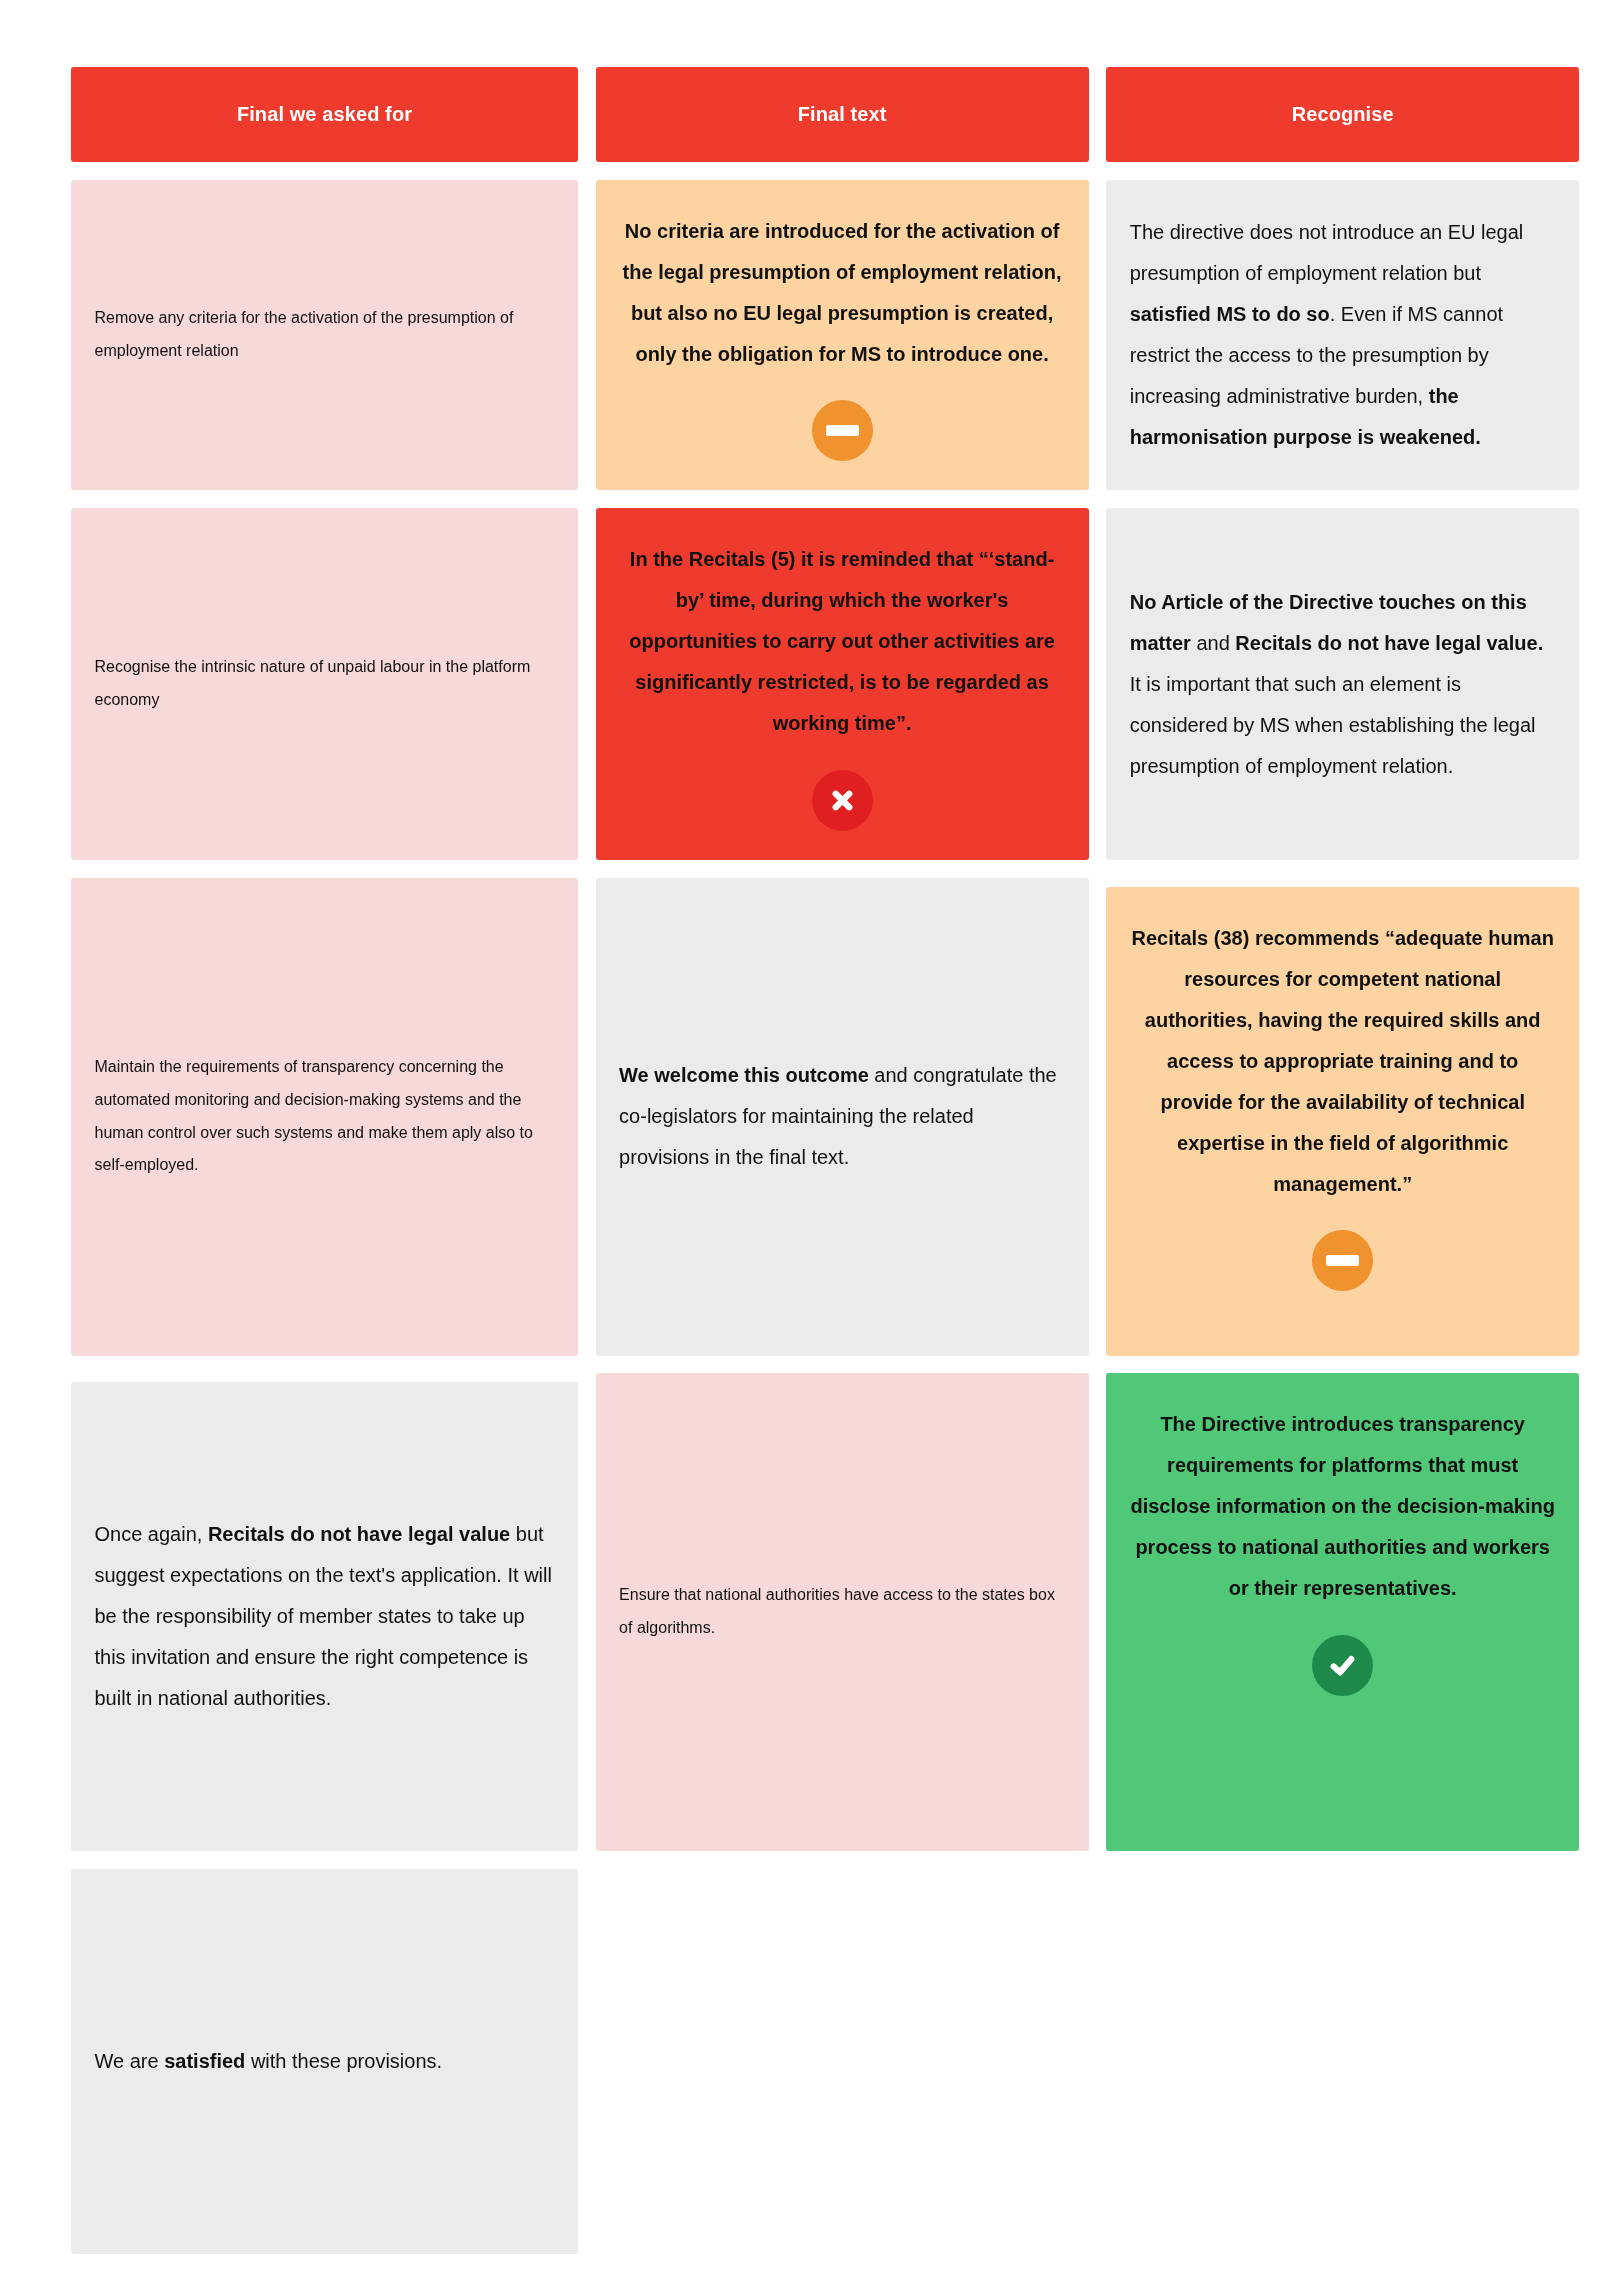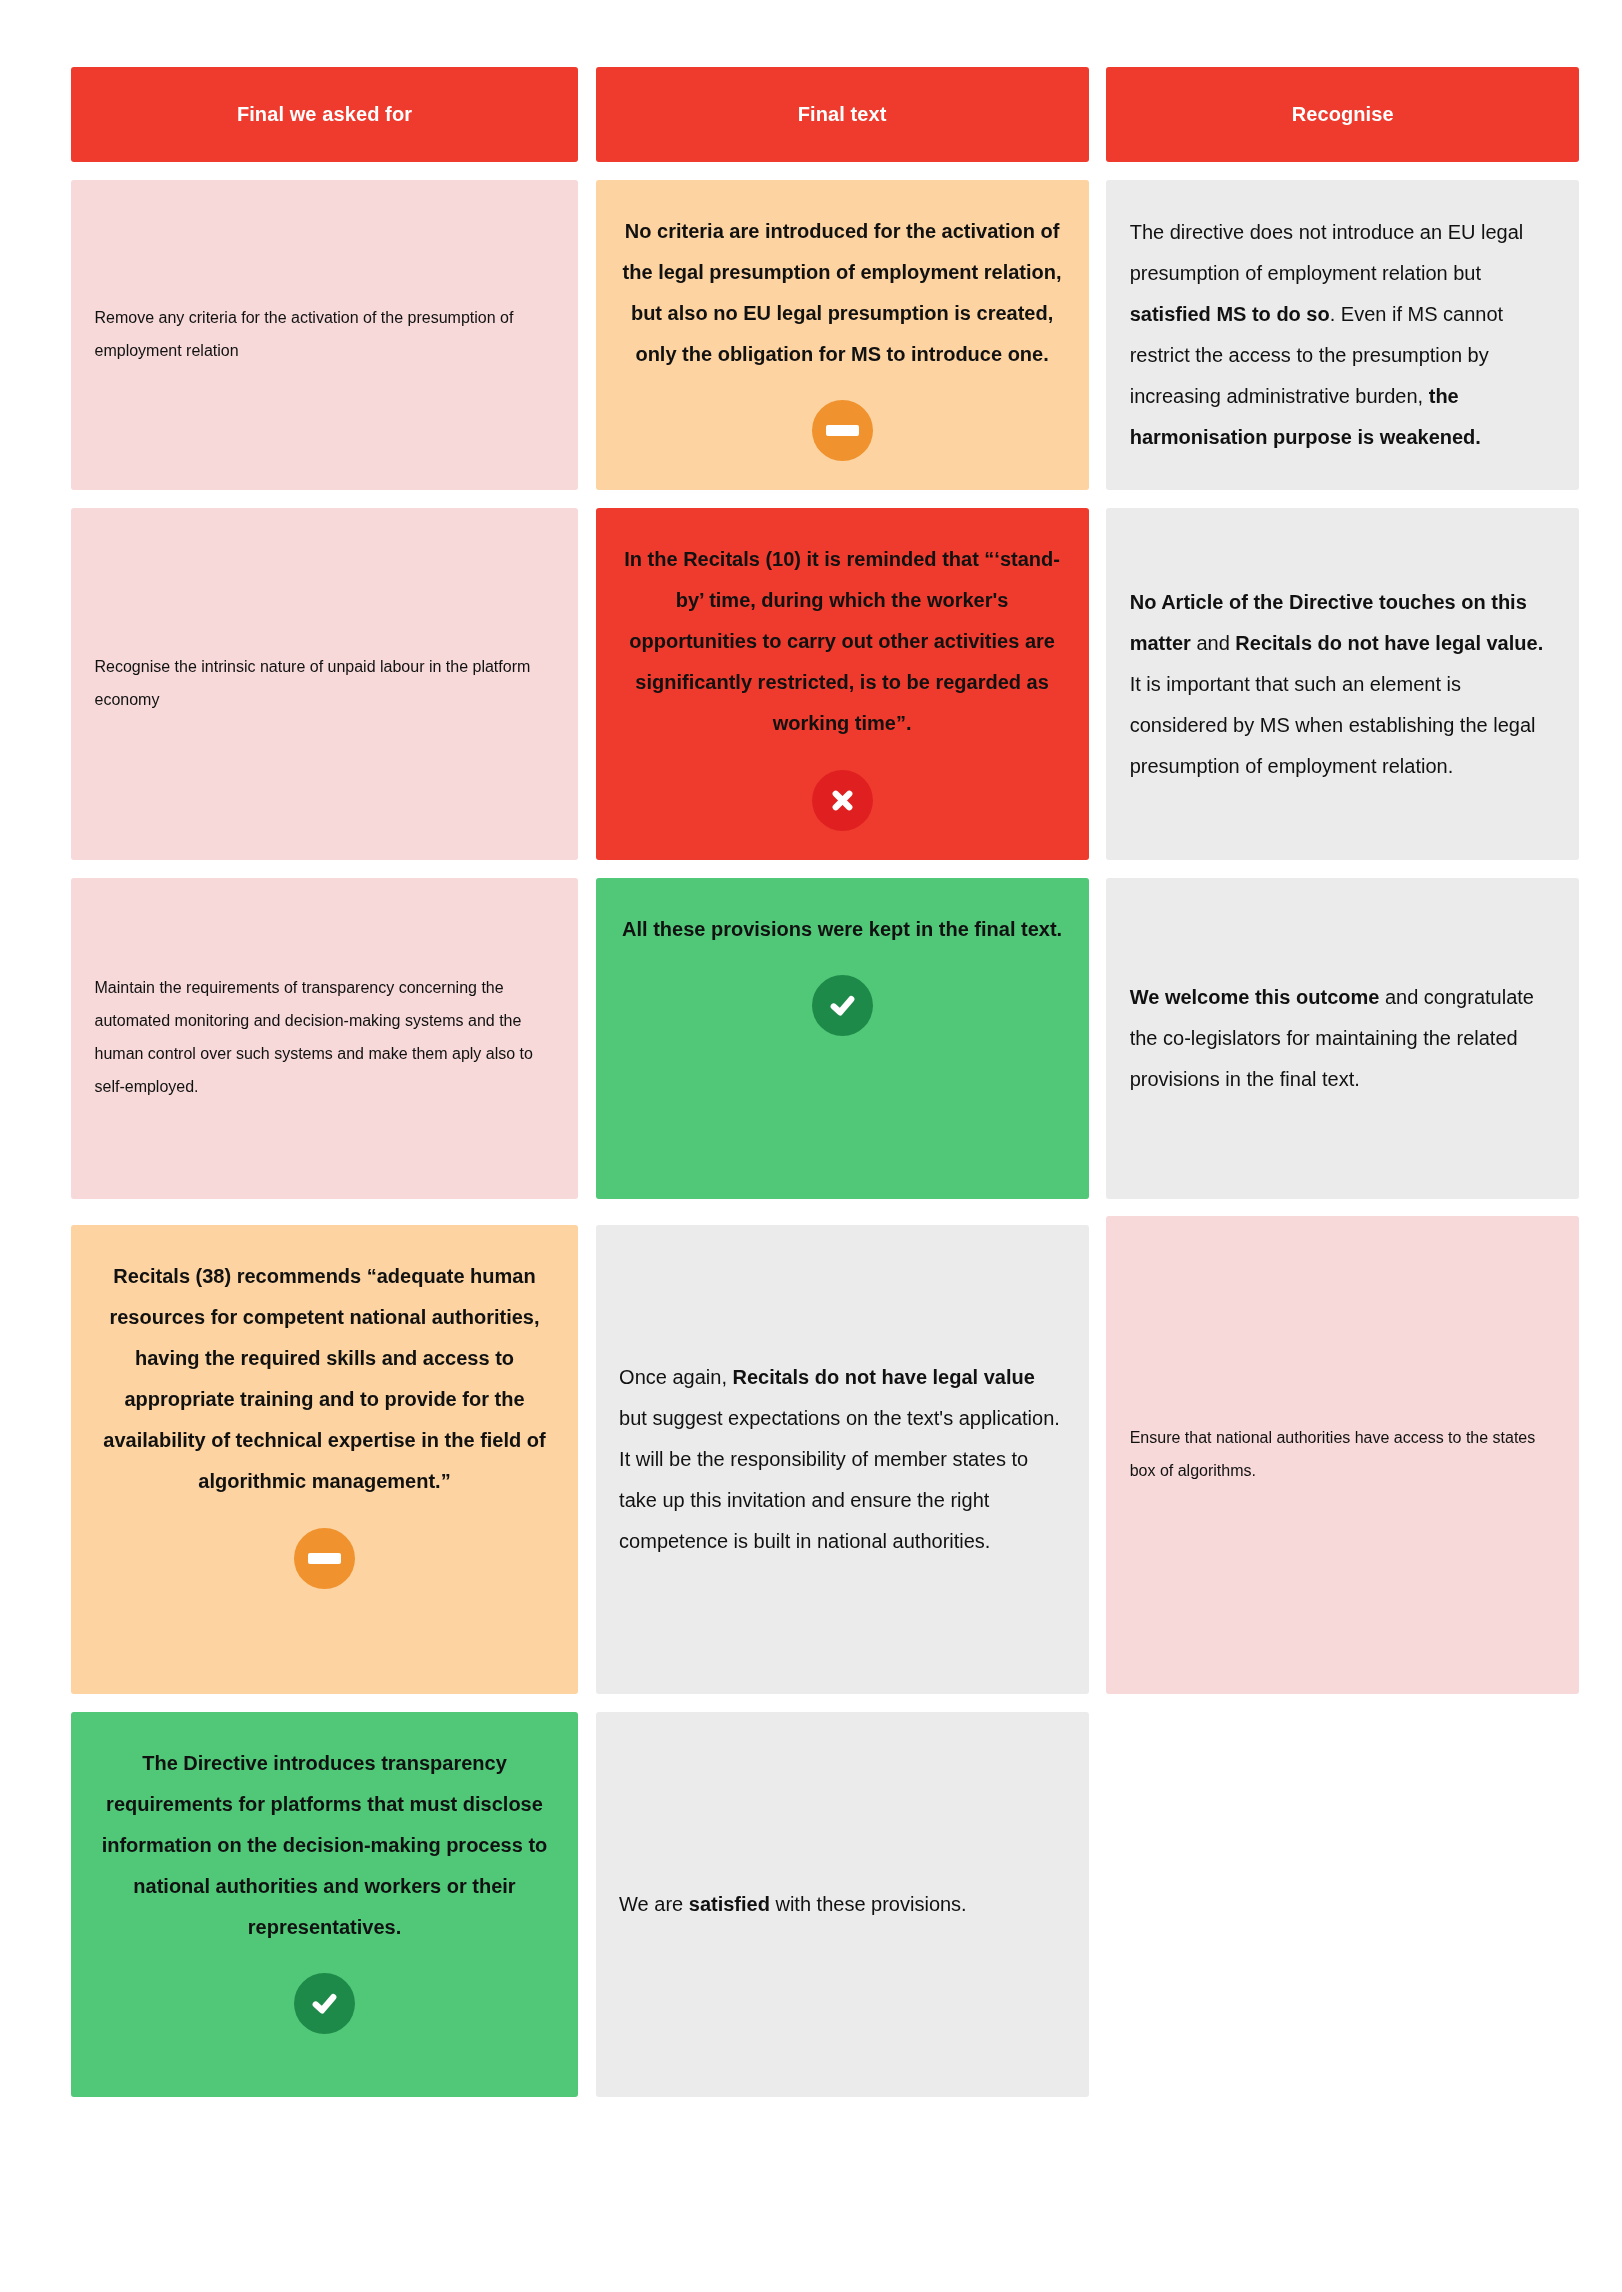--- a/index.html
+++ b/index.html
@@ -156,72 +156,62 @@
       </div>
     </div>
     <div class="cell cell-assess r1">
       <div class="body">The directive does not introduce an EU legal presumption of employment relation but <b>satisfied MS to do so</b>. Even if MS cannot restrict the access to the presumption by increasing administrative burden, <b>the harmonisation purpose is weakened.</b></div>
     </div>
 
     <div class="cell cell-ask r2">
       <div class="body">Recognise the intrinsic nature of unpaid labour in the platform economy</div>
     </div>
     <div class="cell cell-final red r2">
-      <div class="body">In the Recitals (10) it is reminded that “‘stand-by’ time, during which the worker's opportunities to carry out other activities are significantly restricted, is to be regarded as working time”.</div>
+      <div class="body">In the Recitals (5) it is reminded that “‘stand-by’ time, during which the worker's opportunities to carry out other activities are significantly restricted, is to be regarded as working time”.</div>
       <div class="icon-wrap">
         <span class="vicon cross">
           <svg width="29" height="29" viewBox="0 0 30 30" aria-hidden="true">
             <path d="M8 8 L22 22 M22 8 L8 22" stroke="#ffffff" stroke-width="6.5" stroke-linecap="round"></path>
           </svg>
         </span>
       </div>
     </div>
     <div class="cell cell-assess r2">
       <div class="body"><b>No Article of the Directive touches on this matter</b> and <b>Recitals do not have legal value.</b> It is important that such an element is considered by MS when establishing the legal presumption of employment relation.</div>
     </div>
 
     <div class="cell cell-ask r3">
       <div class="body">Maintain the requirements of transparency concerning the automated monitoring and decision-making systems and the human control over such systems and make them aply also to self-employed.</div>
     </div>
-    <div class="cell cell-final green r3">
-      <div class="body">All these provisions were kept in the final text.</div>
+    <div class="cell cell-assess r3">
+      <div class="body"><b>We welcome this outcome</b> and congratulate the co-legislators for maintaining the related provisions in the final text.</div>
+    </div>
+
+    <div class="cell cell-final amber r4">
+      <div class="body">Recitals (38) recommends “adequate human resources for competent national authorities, having the required skills and access to appropriate training and to provide for the availability of technical expertise in the field of algorithmic management.”</div>
+      <div class="icon-wrap">
+        <span class="vicon minus"></span>
+      </div>
+    </div>
+    <div class="cell cell-assess r4">
+      <div class="body">Once again, <b>Recitals do not have legal value</b> but suggest expectations on the text's application. It will be the responsibility of member states to take up this invitation and ensure the right competence is built in national authorities.</div>
+    </div>
+
+    <div class="cell cell-ask r5">
+      <div class="body">Ensure that national authorities have access to the states box of algorithms.</div>
+    </div>
+    <div class="cell cell-final green r5">
+      <div class="body">The Directive introduces transparency requirements for platforms that must disclose information on the decision-making process to national authorities and workers or their representatives.</div>
       <div class="icon-wrap">
         <span class="vicon check">
           <svg width="33" height="33" viewBox="0 0 34 34" aria-hidden="true">
             <path d="M8 18 L14.5 24 L26 10.5" stroke="#ffffff" stroke-width="6.5" fill="none" stroke-linecap="round" stroke-linejoin="round"></path>
           </svg>
         </span>
       </div>
     </div>
-    <div class="cell cell-assess r3">
-      <div class="body"><b>We welcome this outcome</b> and congratulate the co-legislators for maintaining the related provisions in the final text.</div>
-    </div>
-
-    <div class="cell cell-final amber r4">
-      <div class="body">Recitals (38) recommends “adequate human resources for competent national authorities, having the required skills and access to appropriate training and to provide for the availability of technical expertise in the field of algorithmic management.”</div>
-      <div class="icon-wrap">
-        <span class="vicon minus"></span>
-      </div>
-    </div>
-    <div class="cell cell-assess r4">
-      <div class="body">Once again, <b>Recitals do not have legal value</b> but suggest expectations on the text's application. It will be the responsibility of member states to take up this invitation and ensure the right competence is built in national authorities.</div>
-    </div>
-
-    <div class="cell cell-ask r5">
-      <div class="body">Ensure that national authorities have access to the states box of algorithms.</div>
-    </div>
-    <div class="cell cell-final green r5">
-      <div class="body">The Directive introduces transparency requirements for platforms that must disclose information on the decision-making process to national authorities and workers or their representatives.</div>
-      <div class="icon-wrap">
-        <span class="vicon check">
-          <svg width="33" height="33" viewBox="0 0 34 34" aria-hidden="true">
-            <path d="M8 18 L14.5 24 L26 10.5" stroke="#ffffff" stroke-width="6.5" fill="none" stroke-linecap="round" stroke-linejoin="round"></path>
-          </svg>
-        </span>
-      </div>
-    </div>
     <div class="cell cell-assess r5">
       <div class="body">We are <b>satisfied</b> with these provisions.</div>
     </div>
 
   </div>
 </div>
 
 
 </body></html>

